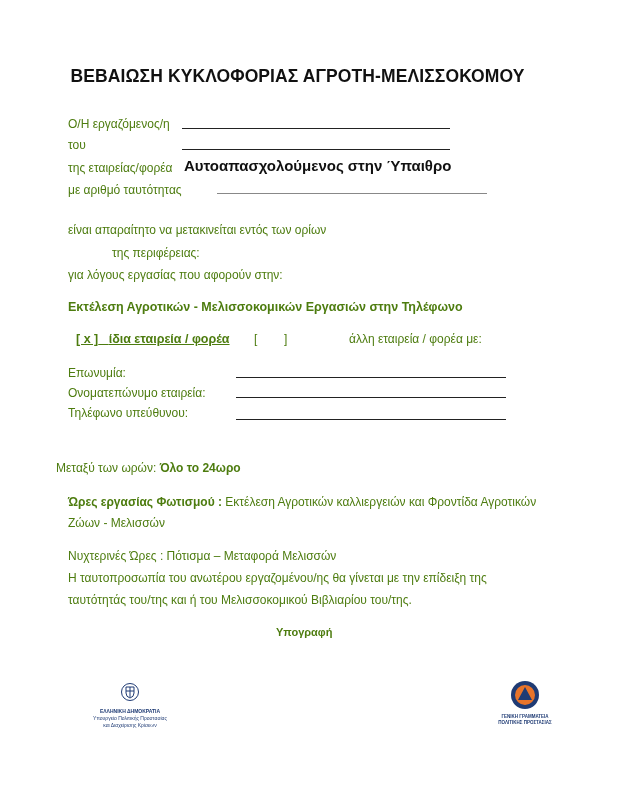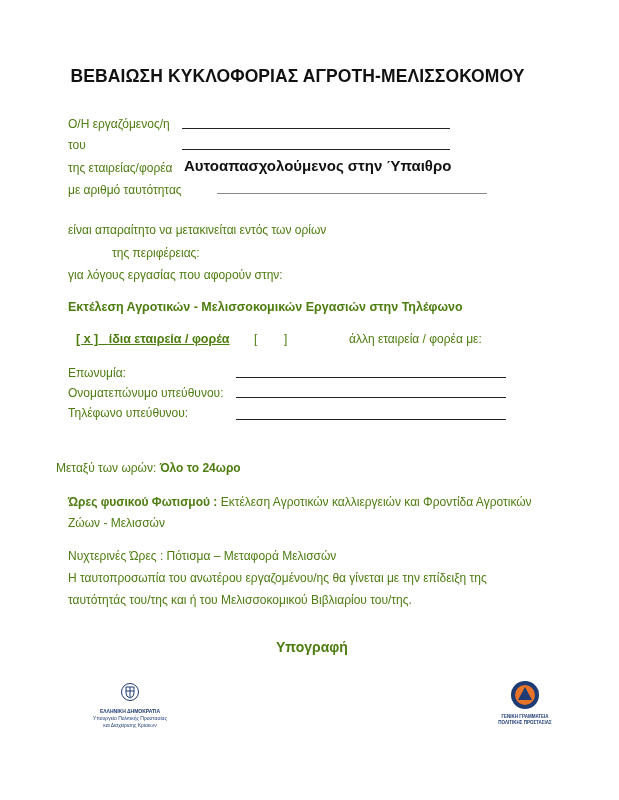--- a/index.html
+++ b/index.html
@@ -41,40 +41,40 @@
 <div class="abs t bold ul" style="left:76px; top:332px; font-size:12.5px;">
   <span>[ x ]</span>&nbsp;&nbsp;
   <span>ίδια εταιρεία / φορέα</span>
 </div>
 <div class="abs t" style="left:254px; top:332px; white-space:pre;">[        ]</div>
 <div class="abs t" style="left:325px; top:332px;margin-left:24px;">άλλη εταιρεία / φορέα με:</div>
 
 <div class="abs t" style="left:68px; top:366px;">Επωνυμία:</div>
 <div class="line" style="left:236px; width:270px; top:377px;"></div>
 
-<div class="abs t" style="left:68px; top:386px;">Ονοματεπώνυμο υπεύθυνου:</div>
+<div class="abs t" style="left:68px; top:386px;">Ονοματεπώνυμο εταιρεία:</div>
 <div class="line" style="left:236px; width:270px; top:397px;"></div>
 
 <div class="abs t" style="left:68px; top:406px;">Τηλέφωνο υπεύθυνου:</div>
 <div class="line" style="left:236px; width:270px; top:419px;"></div>
 
 <div class="abs t" style="left:56px; top:461px;">
   <span>Μεταξύ των ωρών: </span><span class="bold">Όλο το 24ωρο</span>
 </div>
 
 <div class="abs t" style="left:68px; top:495px;">
-  <span class="bold">Ώρες φυσικού Φωτισμού :</span><span> Εκτέλεση Αγροτικών καλλιεργειών και Φροντίδα Αγροτικών</span>
+  <span class="bold">Ώρες εργασίας Φωτισμού :</span><span> Εκτέλεση Αγροτικών καλλιεργειών και Φροντίδα Αγροτικών</span>
 </div>
 <div class="abs t" style="left:68px; top:516px;">Ζώων - Μελισσών</div>
 
 <div class="abs t" style="left:68px; top:549px;">Νυχτερινές Ώρες : Πότισμα – Μεταφορά Μελισσών</div>
 <div class="abs t" style="left:68px; top:571px;">Η ταυτοπροσωπία του ανωτέρου εργαζομένου/ης θα γίνεται με την επίδειξη της</div>
 <div class="abs t" style="left:68px; top:593px;">ταυτότητάς του/της και ή του Μελισσοκομικού Βιβλιαρίου του/της.</div>
 
-<div class="abs t bold" style="left:276px; top:626px; font-size:14px;margin-top:13px;">Υπογραφή</div>
+<div class="abs t bold" style="left:276px; top:626px; font-size:11px;">Υπογραφή</div>
 
 <div class="abs" style="left:80px; top:682px; width:100px;">
   <div style="width:100px; text-align:center;">
     <svg width="20" height="20" viewBox="0 0 20 20">
       <circle cx="10" cy="10" r="8.5" fill="none" stroke="#1f3b74" stroke-width="1"></circle>
       <path d="M6 5 h8 v6 q0 4 -4 5 q-4 -1 -4 -5 z" fill="none" stroke="#1f3b74" stroke-width="1"></path>
       <line x1="10" y1="5" x2="10" y2="15" stroke="#1f3b74" stroke-width="1"></line>
       <line x1="6" y1="9" x2="14" y2="9" stroke="#1f3b74" stroke-width="1"></line>
     </svg>
   </div>

